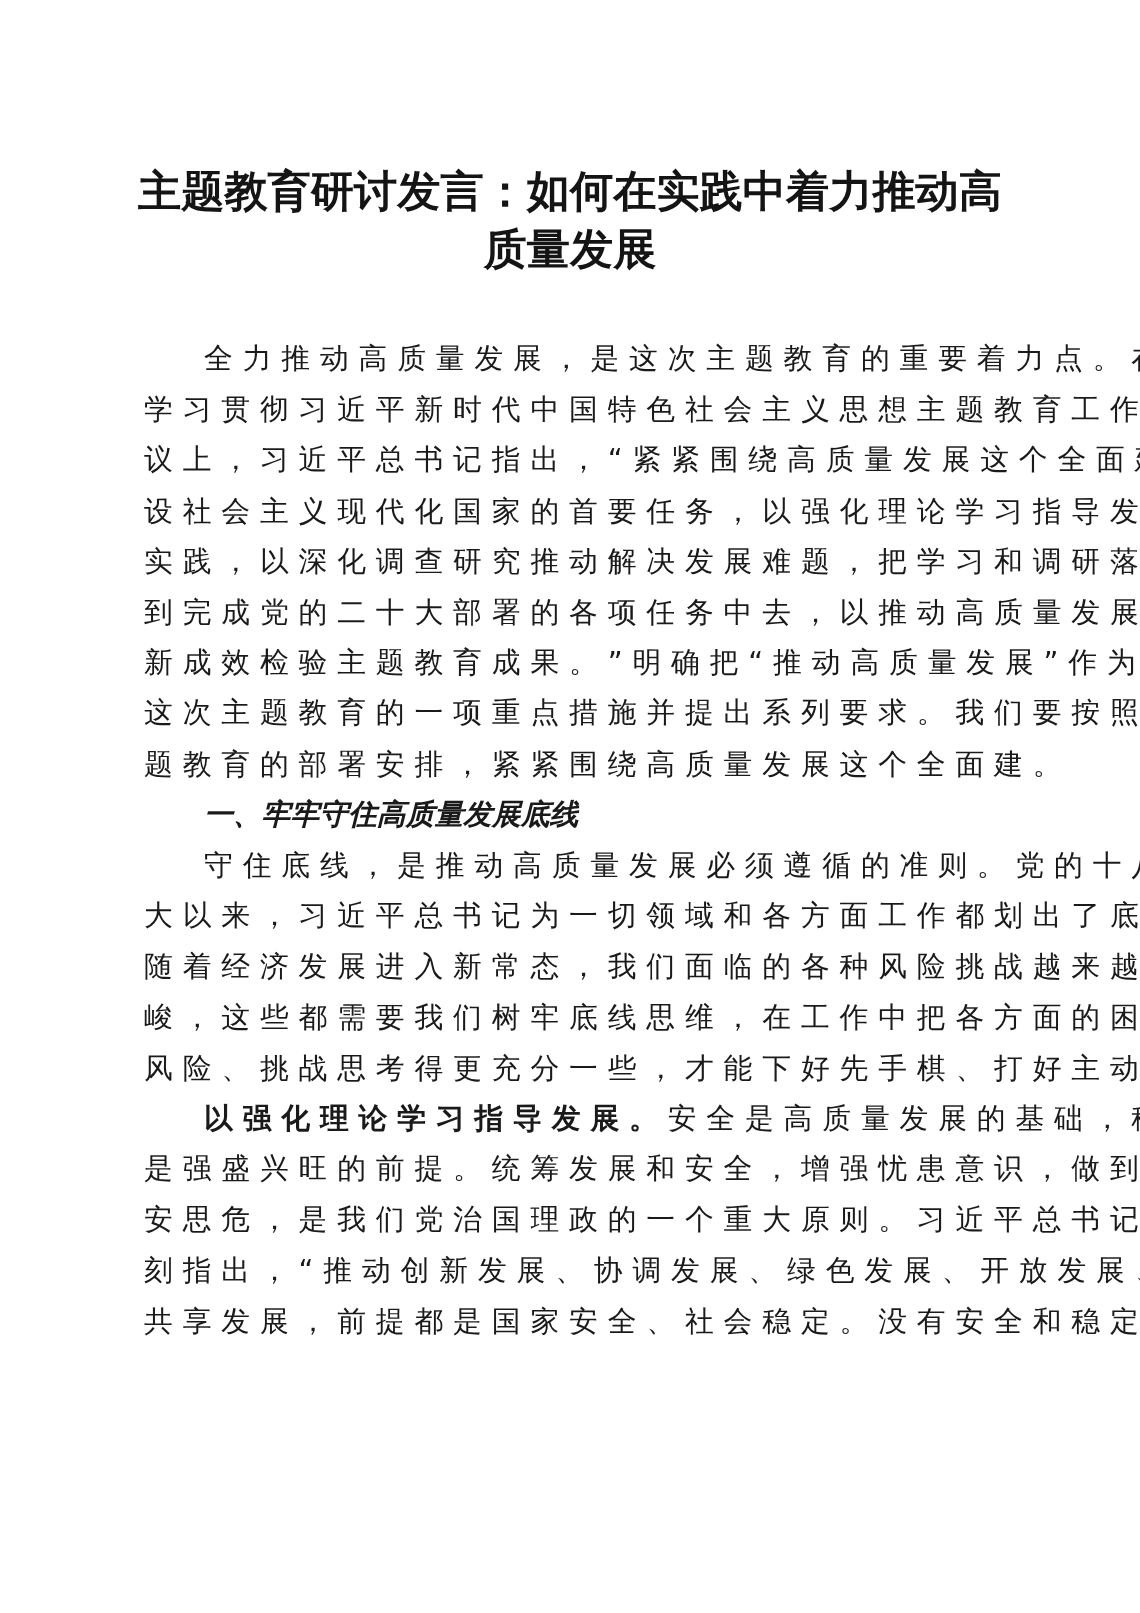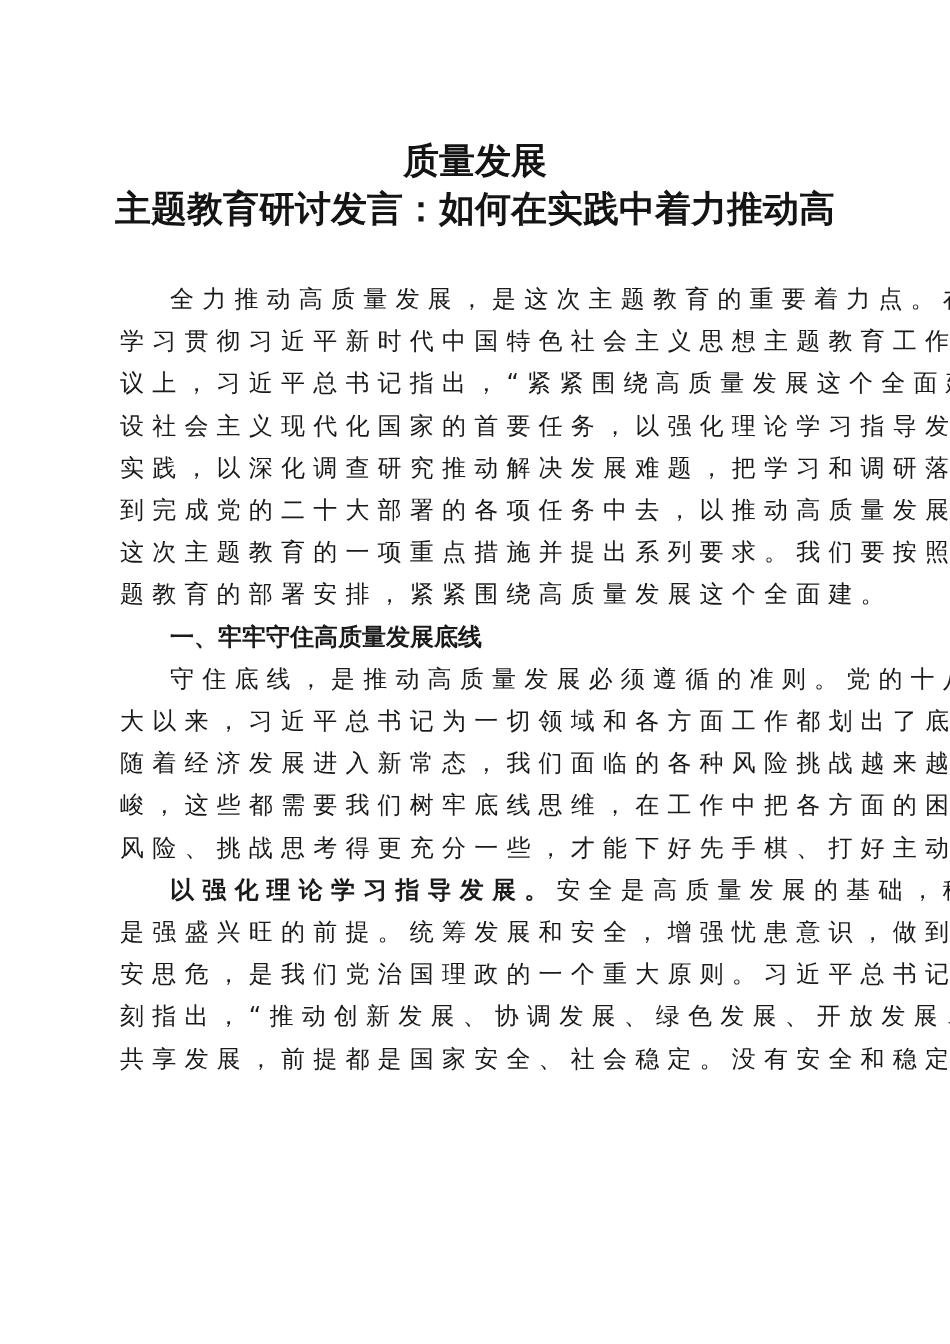--- a/index.html
+++ b/index.html
@@ -17,43 +17,44 @@
   }
   .title .tline { display: block; white-space: nowrap; }
   .body {
     position: absolute; left: 120px; top: 278px; width: 712px;
     font-family: "DejaVu Sans", "Liberation Sans", sans-serif;
     font-size: 24px; line-height: 42.2px; color: #1a1a1a;
   }
   .para { margin: 0; text-align: justify; text-align-last: left; letter-spacing: 8.2px; }
   .para .ln { display: block; white-space: nowrap; }
   .heading { margin: 0; font-weight: bold; letter-spacing: 0px; }
-  .heading .ln { display: block; white-space: nowrap; padding-left: 50px; }
+  .heading .ln { display: block; white-space: nowrap; padding-left: 50px; font-style: italic; }
   .indent { padding-left: 50px; }
   .lead { font-weight: bold; }
 </style>
 </head>
 <body>
 
 <div class="page">
 
   <div class="title">
+    <span class="tline">主题教育研讨发言：如何在实践中着力推动高</span>
     <span class="tline">质量发展</span>
-    <span class="tline">主题教育研讨发言：如何在实践中着力推动高</span>
   </div>
 
   <div class="body">
 
     <div class="para">
       <span class="ln indent">全力推动高质量发展，是这次主题教育的重要着力点。在</span>
       <span class="ln">学习贯彻习近平新时代中国特色社会主义思想主题教育工作会</span>
       <span class="ln">议上，习近平总书记指出，“紧紧围绕高质量发展这个全面建</span>
       <span class="ln">设社会主义现代化国家的首要任务，以强化理论学习指导发展</span>
       <span class="ln">实践，以深化调查研究推动解决发展难题，把学习和调研落实</span>
       <span class="ln">到完成党的二十大部署的各项任务中去，以推动高质量发展的</span>
+      <span class="ln">新成效检验主题教育成果。”明确把“推动高质量发展”作为</span>
       <span class="ln">这次主题教育的一项重点措施并提出系列要求。我们要按照主</span>
       <span class="ln">题教育的部署安排，紧紧围绕高质量发展这个全面建。</span>
     </div>
 
     <div class="heading">
       <span class="ln">一、牢牢守住高质量发展底线</span>
     </div>
 
     <div class="para">
       <span class="ln indent">守住底线，是推动高质量发展必须遵循的准则。党的十八</span>

